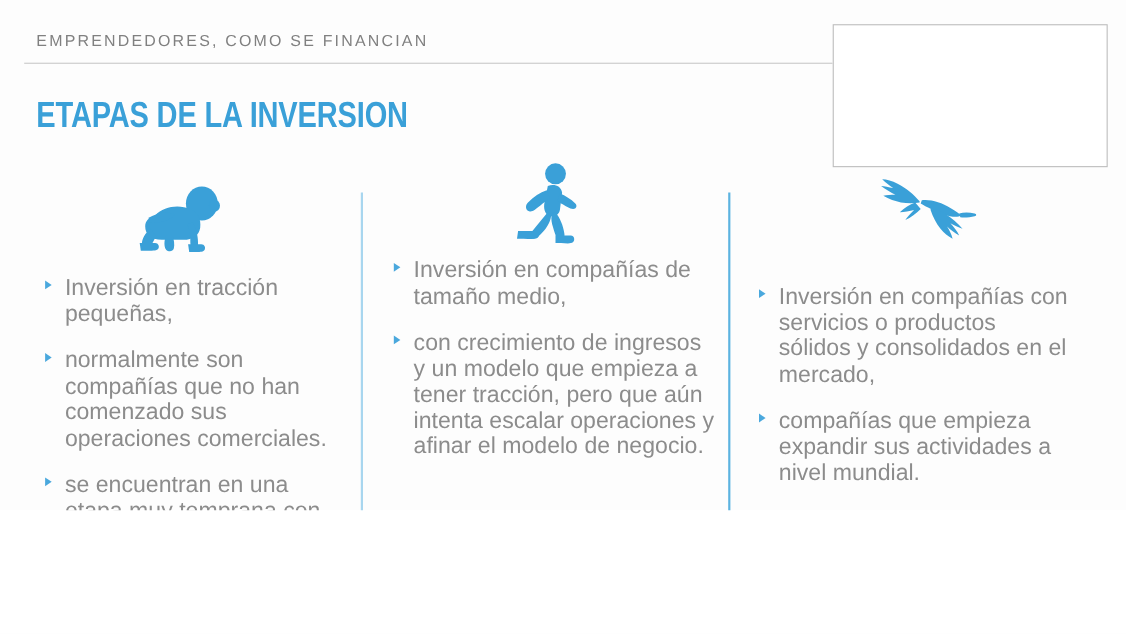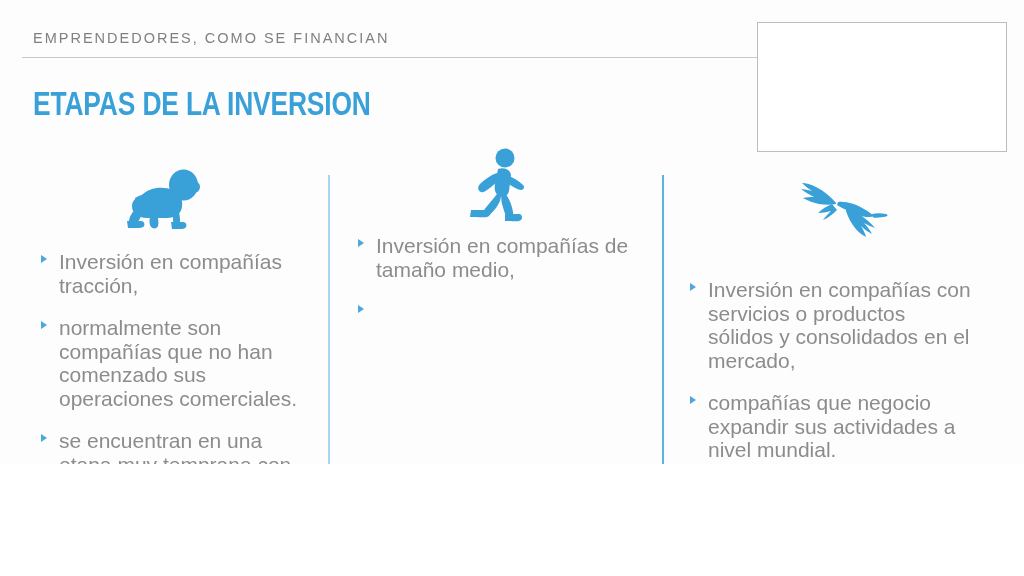--- a/index.html
+++ b/index.html
@@ -73,21 +73,21 @@
   #divider-1 { left: 328px; background: #a8d6ef; }
   #divider-2 { left: 662px; background: #5cb3e0; }
 
   
   .column {
     position: absolute;
     box-sizing: border-box;
   }
   #col-1 { left: 0px;   top: 168px; width: 328px; }
   #col-2 { left: 330px; top: 148px; width: 332px; }
-  #col-3 { left: 664px; top: 180px; width: 360px; }
+  #col-3 { left: 664px; top: 160px; width: 360px; }
 
   .icon-wrap {
     display: block;
     height: 72px;
     position: relative;
   }
   #col-1 .icon-wrap { text-align: center; }
   #col-2 .icon-wrap { text-align: center; }
   #col-3 .icon-wrap { text-align: center; }
 
@@ -177,21 +177,21 @@
           <path d="M28 46 C26 51 26 56 28 59 C30 61 34 61 35 58
                    C36 54 35 50 34 46 Z"></path>
 
           <path d="M12 30 C20 25 30 24 36 27 C32 33 22 35 13 34 Z"></path>
         </g>
       </svg>
     </div>
     <ul class="bullets">
       <li class="bullet">
         <span class="bullet-marker"></span>
-        <span>Inversión en compañías tracción,</span>
+        <span>Inversión en tracción pequeñas,</span>
       </li>
       <li class="bullet">
         <span class="bullet-marker"></span>
         <span>normalmente son compañías que no han comenzado sus operaciones comerciales.</span>
       </li>
       <li class="bullet">
         <span class="bullet-marker"></span>
         <span>se encuentran en una etapa muy temprana con productos o servicios en desarrollo,</span>
       </li>
     </ul>
@@ -225,20 +225,21 @@
         </g>
       </svg>
     </div>
     <ul class="bullets">
       <li class="bullet">
         <span class="bullet-marker"></span>
         <span>Inversión en compañías de tamaño medio,</span>
       </li>
       <li class="bullet">
         <span class="bullet-marker"></span>
+        <span>con crecimiento de ingresos y un modelo que empieza a tener tracción, pero que aún intenta escalar operaciones y afinar el modelo de negocio.</span>
       </li>
     </ul>
   </div>
 
   <div id="col-3" class="column">
     <div class="icon-wrap">
       <svg class="icon-svg" width="92" height="62" viewBox="0 0 92 62" aria-hidden="true">
         <g fill="#3aa0d8">
 
           <path d="M40 22 C48 21 58 24 66 29 C71 32 74 34 76 36
@@ -262,21 +263,21 @@
         </g>
       </svg>
     </div>
     <ul class="bullets">
       <li class="bullet">
         <span class="bullet-marker"></span>
         <span>Inversión en compañías con servicios o productos sólidos y consolidados en el mercado,</span>
       </li>
       <li class="bullet">
         <span class="bullet-marker"></span>
-        <span>compañías que negocio expandir sus actividades a nivel mundial.</span>
+        <span>compañías que empieza expandir sus actividades a nivel mundial.</span>
       </li>
     </ul>
   </div>
 
   <div id="label-seed" class="stage-label">SEED</div>
   <div id="label-early-stage" class="stage-label">EARLY STAGE</div>
   <div id="label-expansion" class="stage-label">EXPANSION</div>
 
 </div>
 

